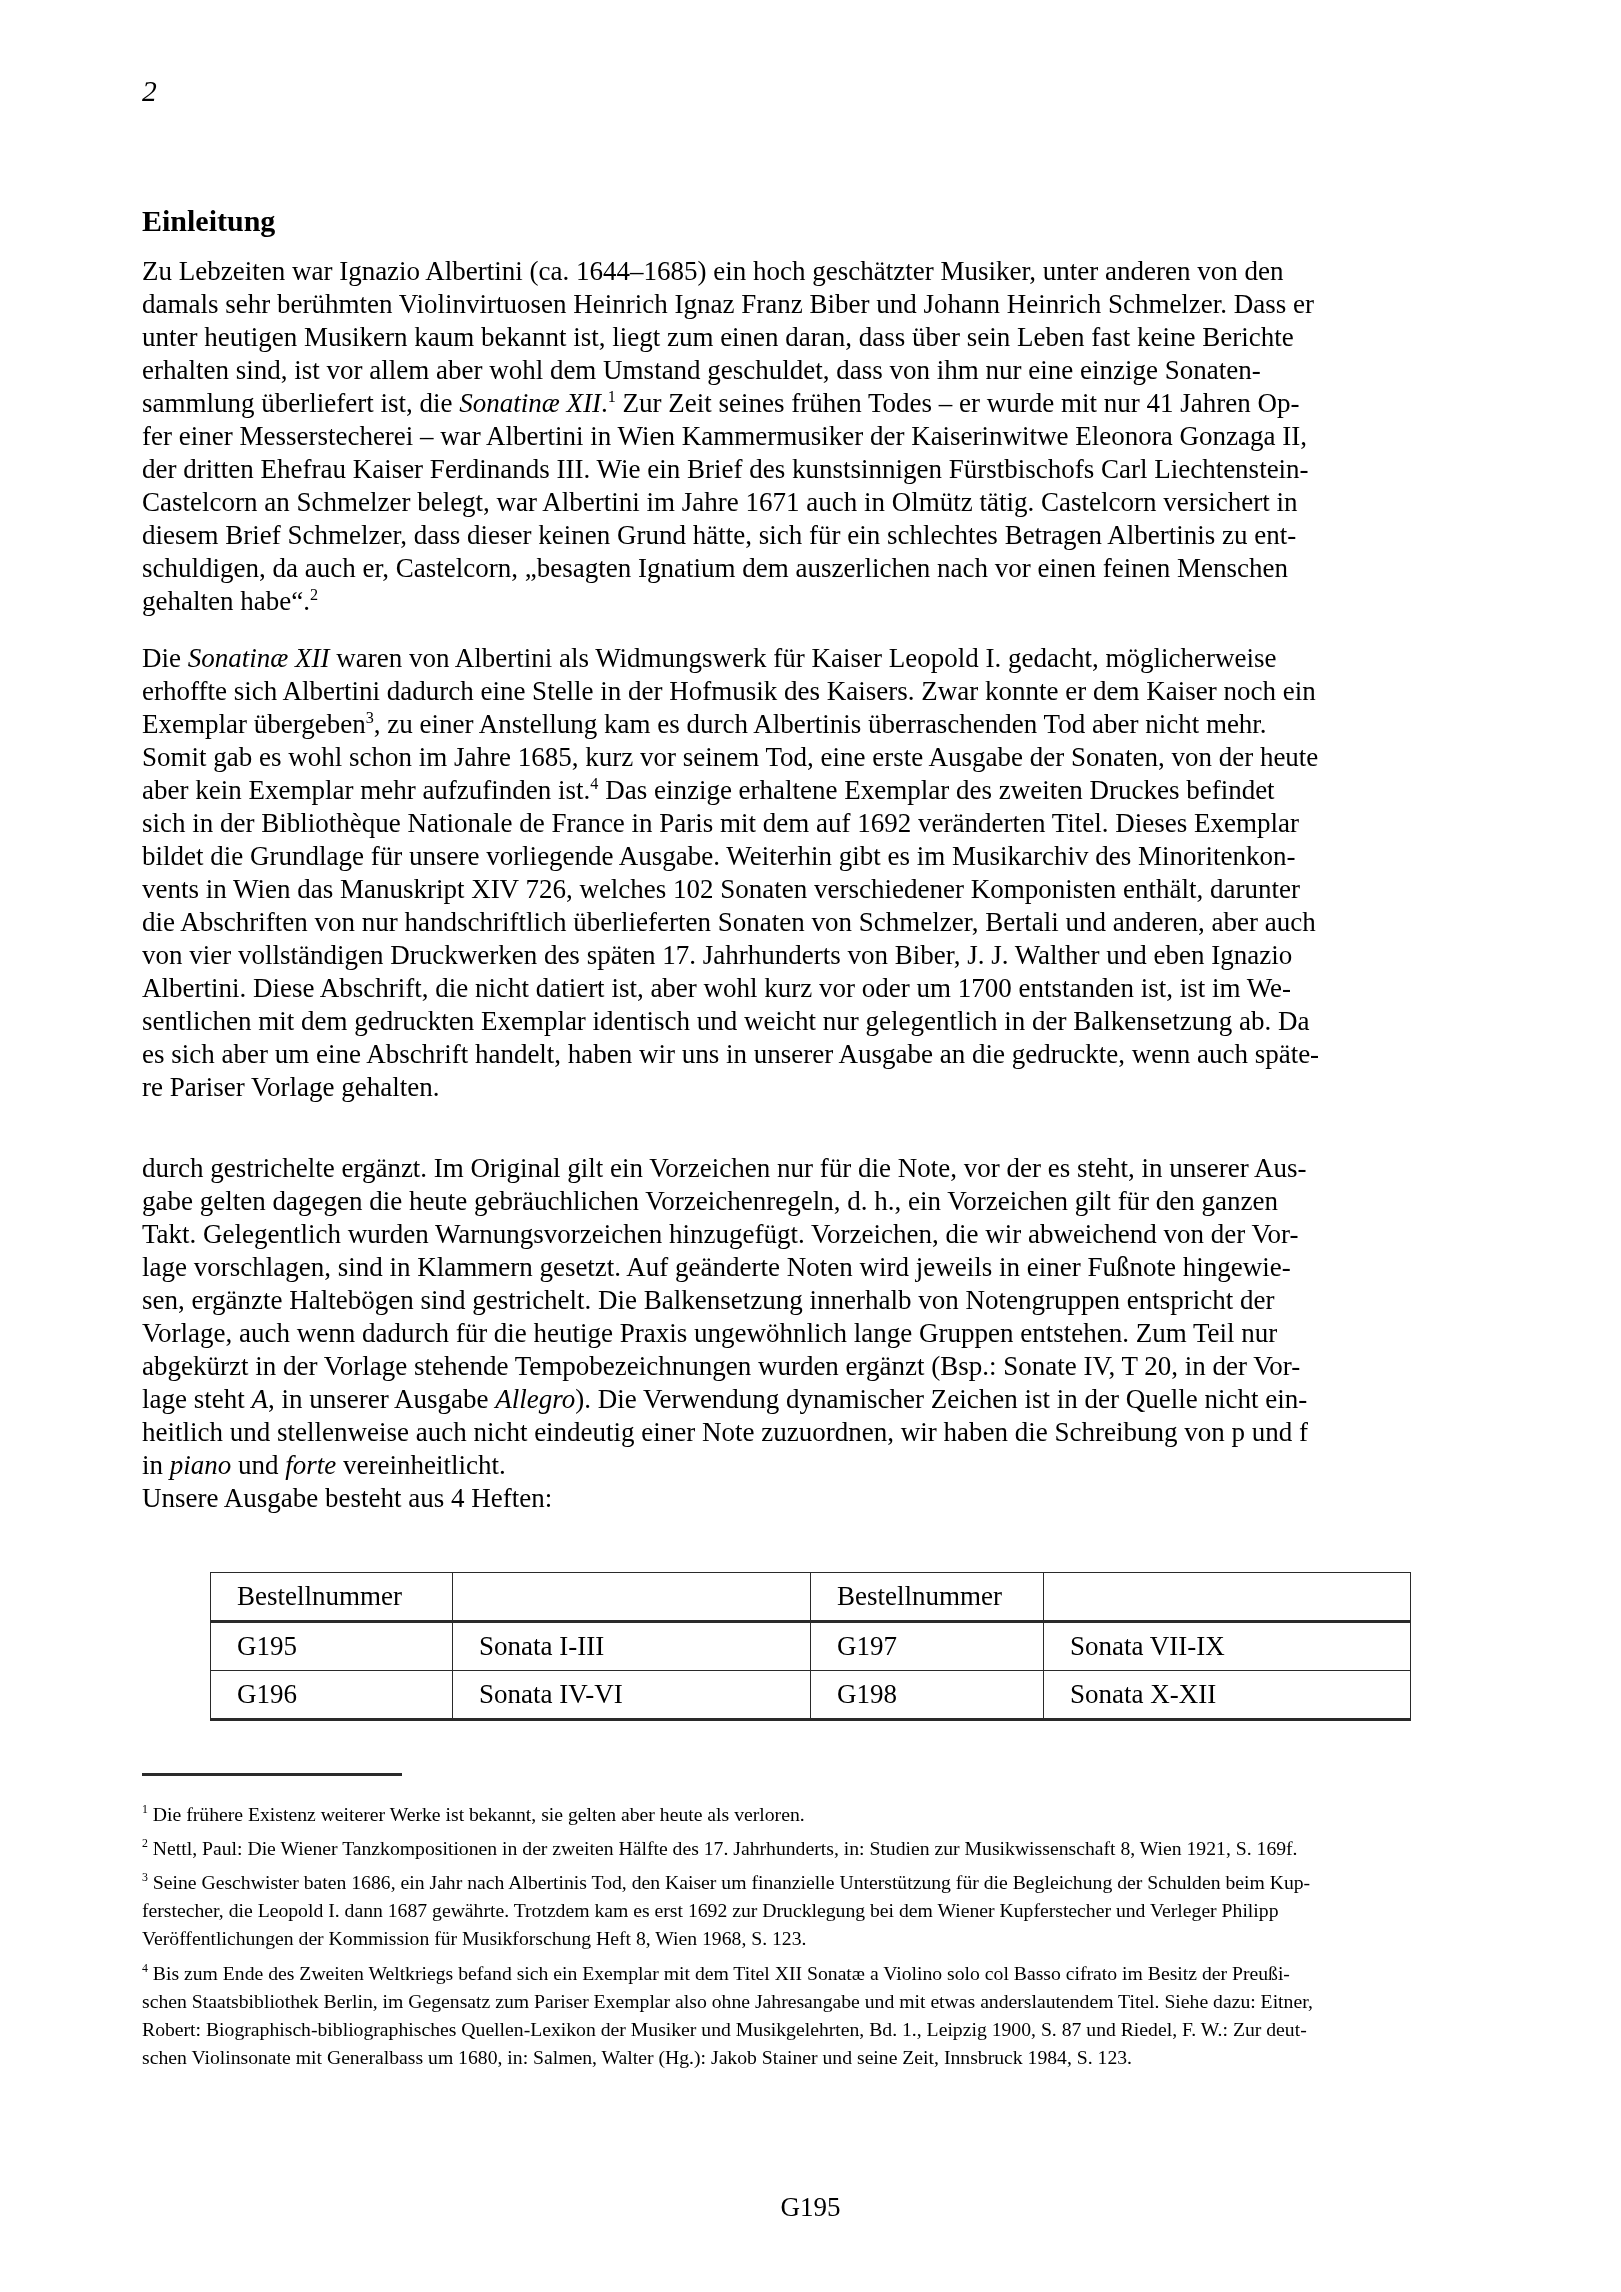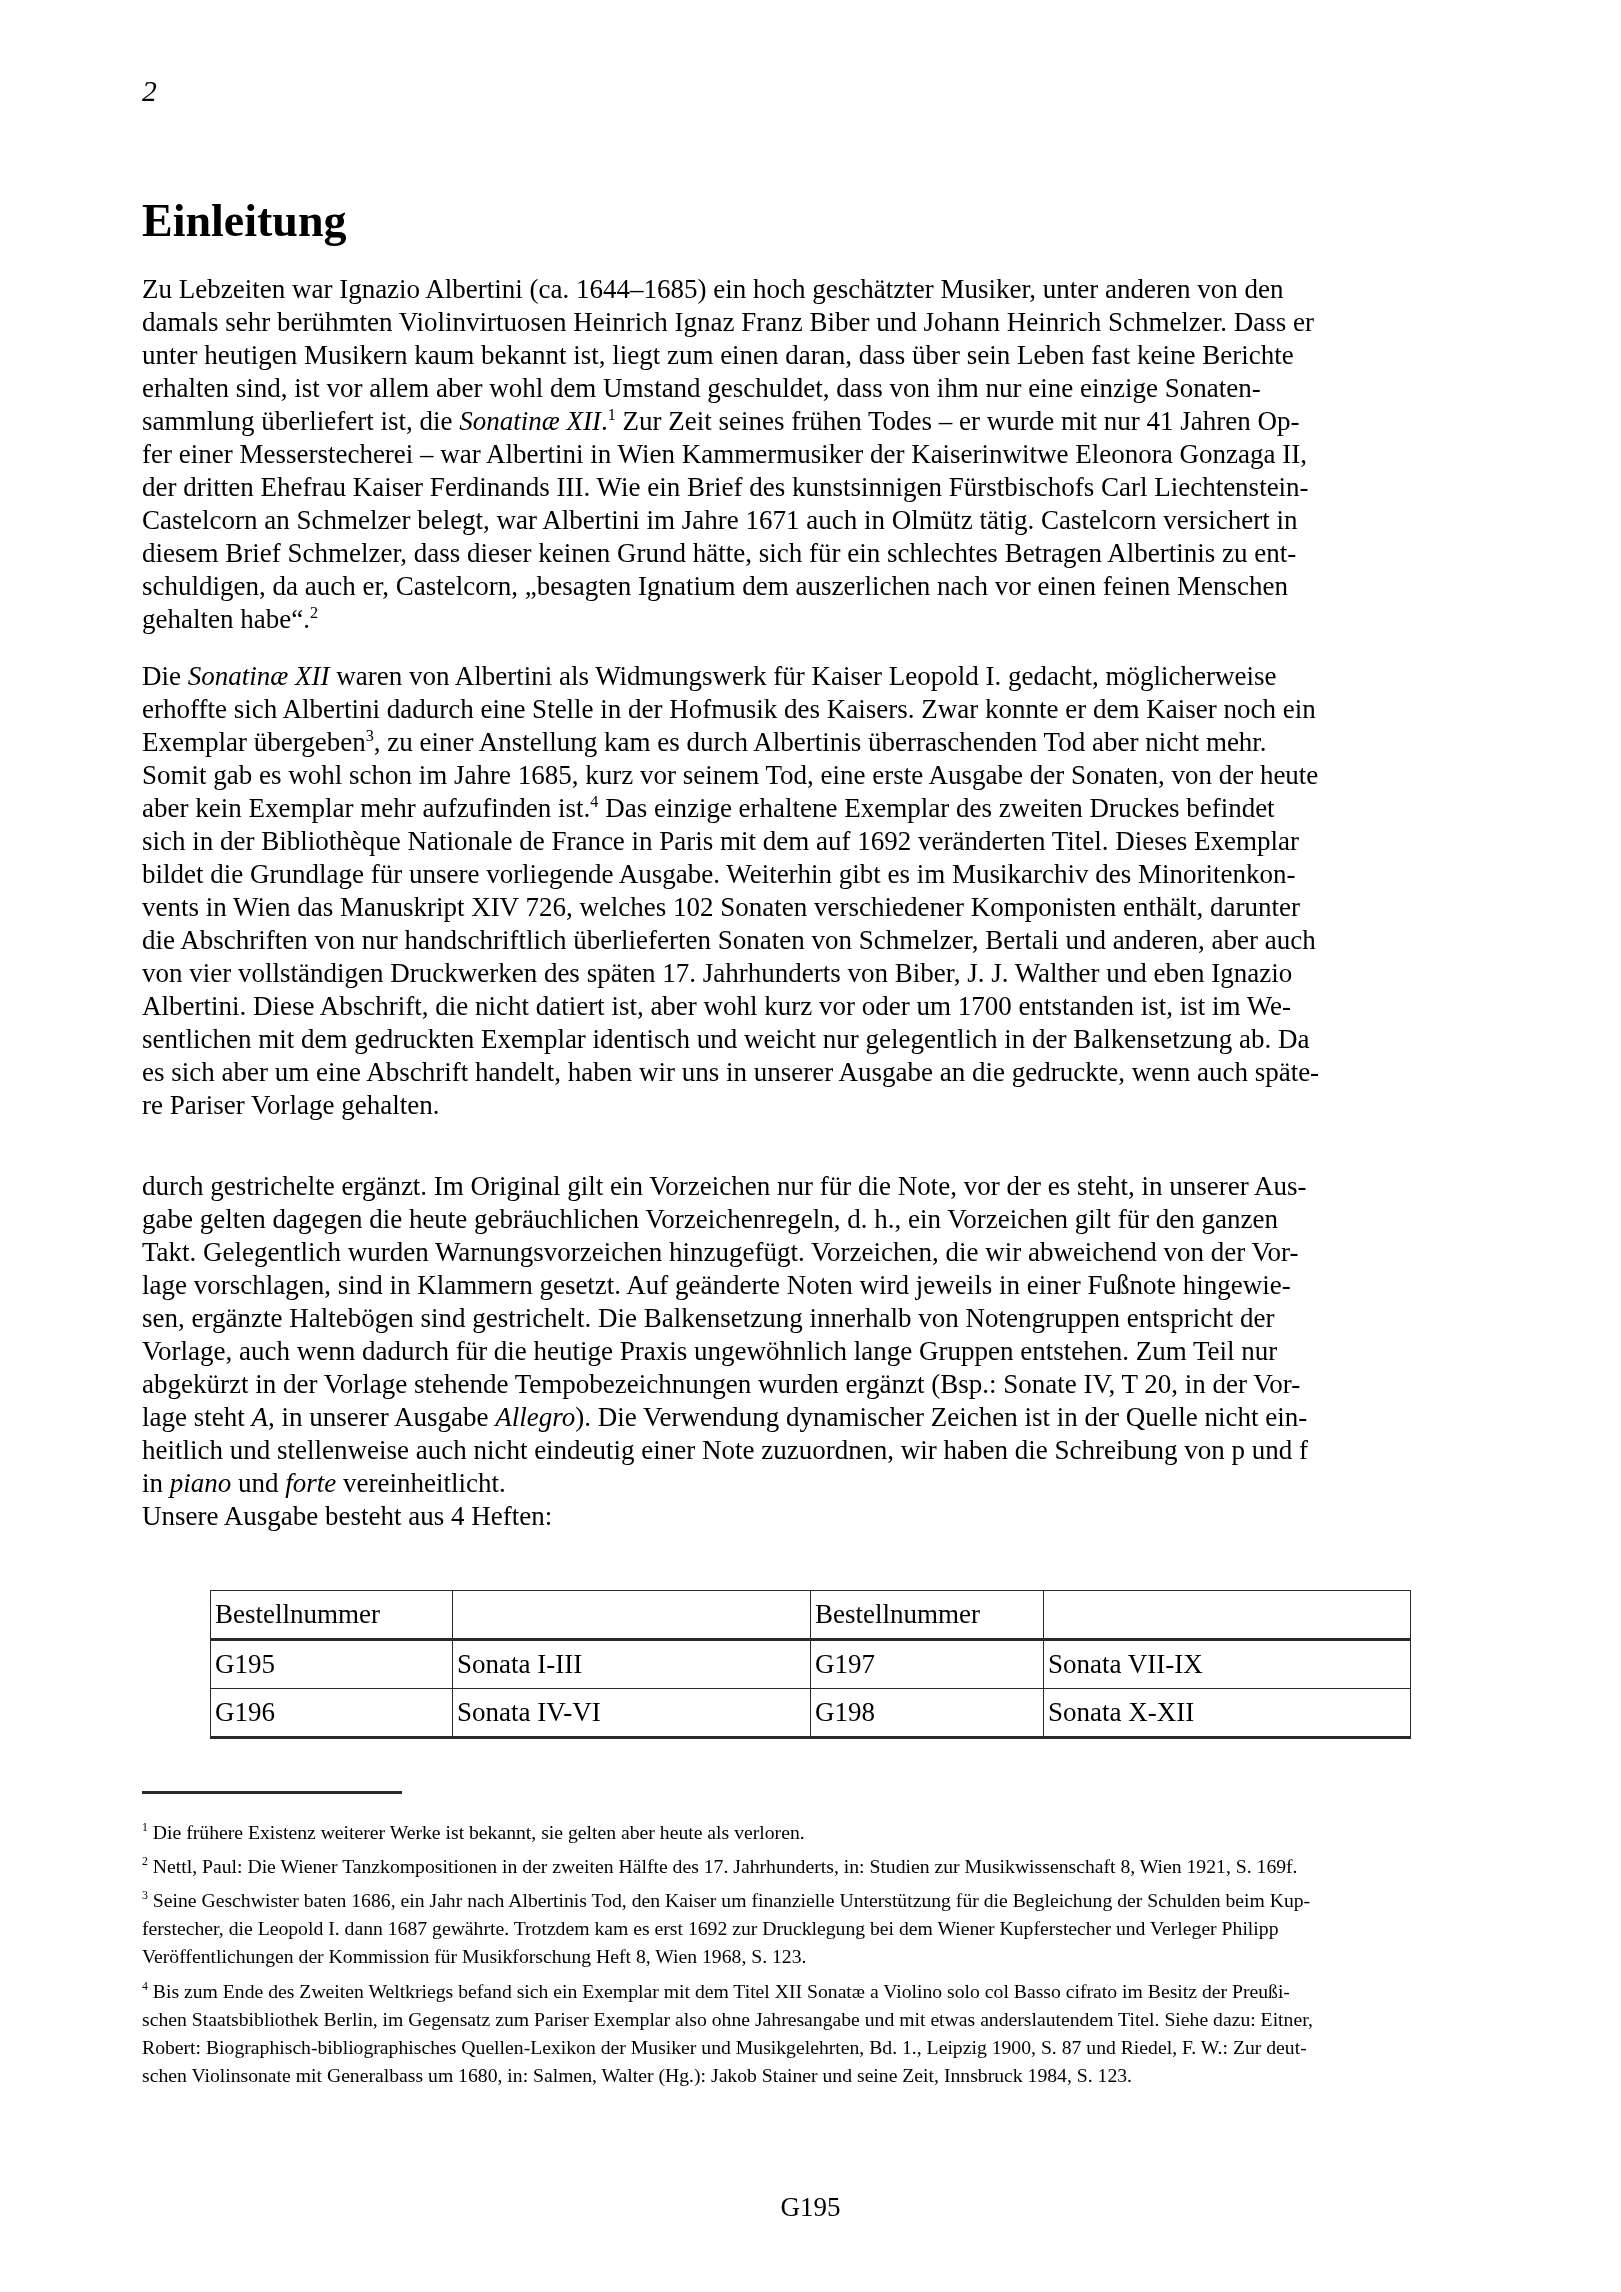--- a/index.html
+++ b/index.html
@@ -15,22 +15,22 @@
     padding: 0 142px;
     overflow: hidden;
   }
   .pagenum {
     padding-top: 75px;
     font-size: 29.6px;
     font-style: italic;
     height: 38px;
   }
   h1.title {
-    margin: 84px 0 29px 0;
-    font-size: 46px;
+    margin: 84px 0 11px 0;
+    font-size: 30px;
     line-height: 47px;
     font-weight: bold;
   }
   .para {
     font-size: 27px;
     line-height: 33px;
   }
   .para .line { white-space: nowrap; text-align: left; }
   .para + .para { margin-top: 24px; }
   .para.no-gap { margin-top: 0; }
@@ -47,21 +47,21 @@
     font-size: 27px;
   }
   .booktable col.c1 { width: 242px; }
   .booktable col.c2 { width: 358px; }
   .booktable col.c3 { width: 233px; }
   .booktable col.c4 { width: 367px; }
   .booktable th, .booktable td {
     border: 1.8px solid #2a2a2a;
     font-weight: normal;
     text-align: left;
-    padding: 8px 4px;
+    padding: 8px 26px;
     height: 30px;
     overflow: hidden;
   }
   .booktable thead th { border-bottom: 3.6px solid #2a2a2a; }
   .booktable tbody tr:last-child td { border-bottom: 3.6px solid #2a2a2a; }
 
   .fnrule {
     margin-top: 52px;
     width: 260px;
     height: 2.7px;

